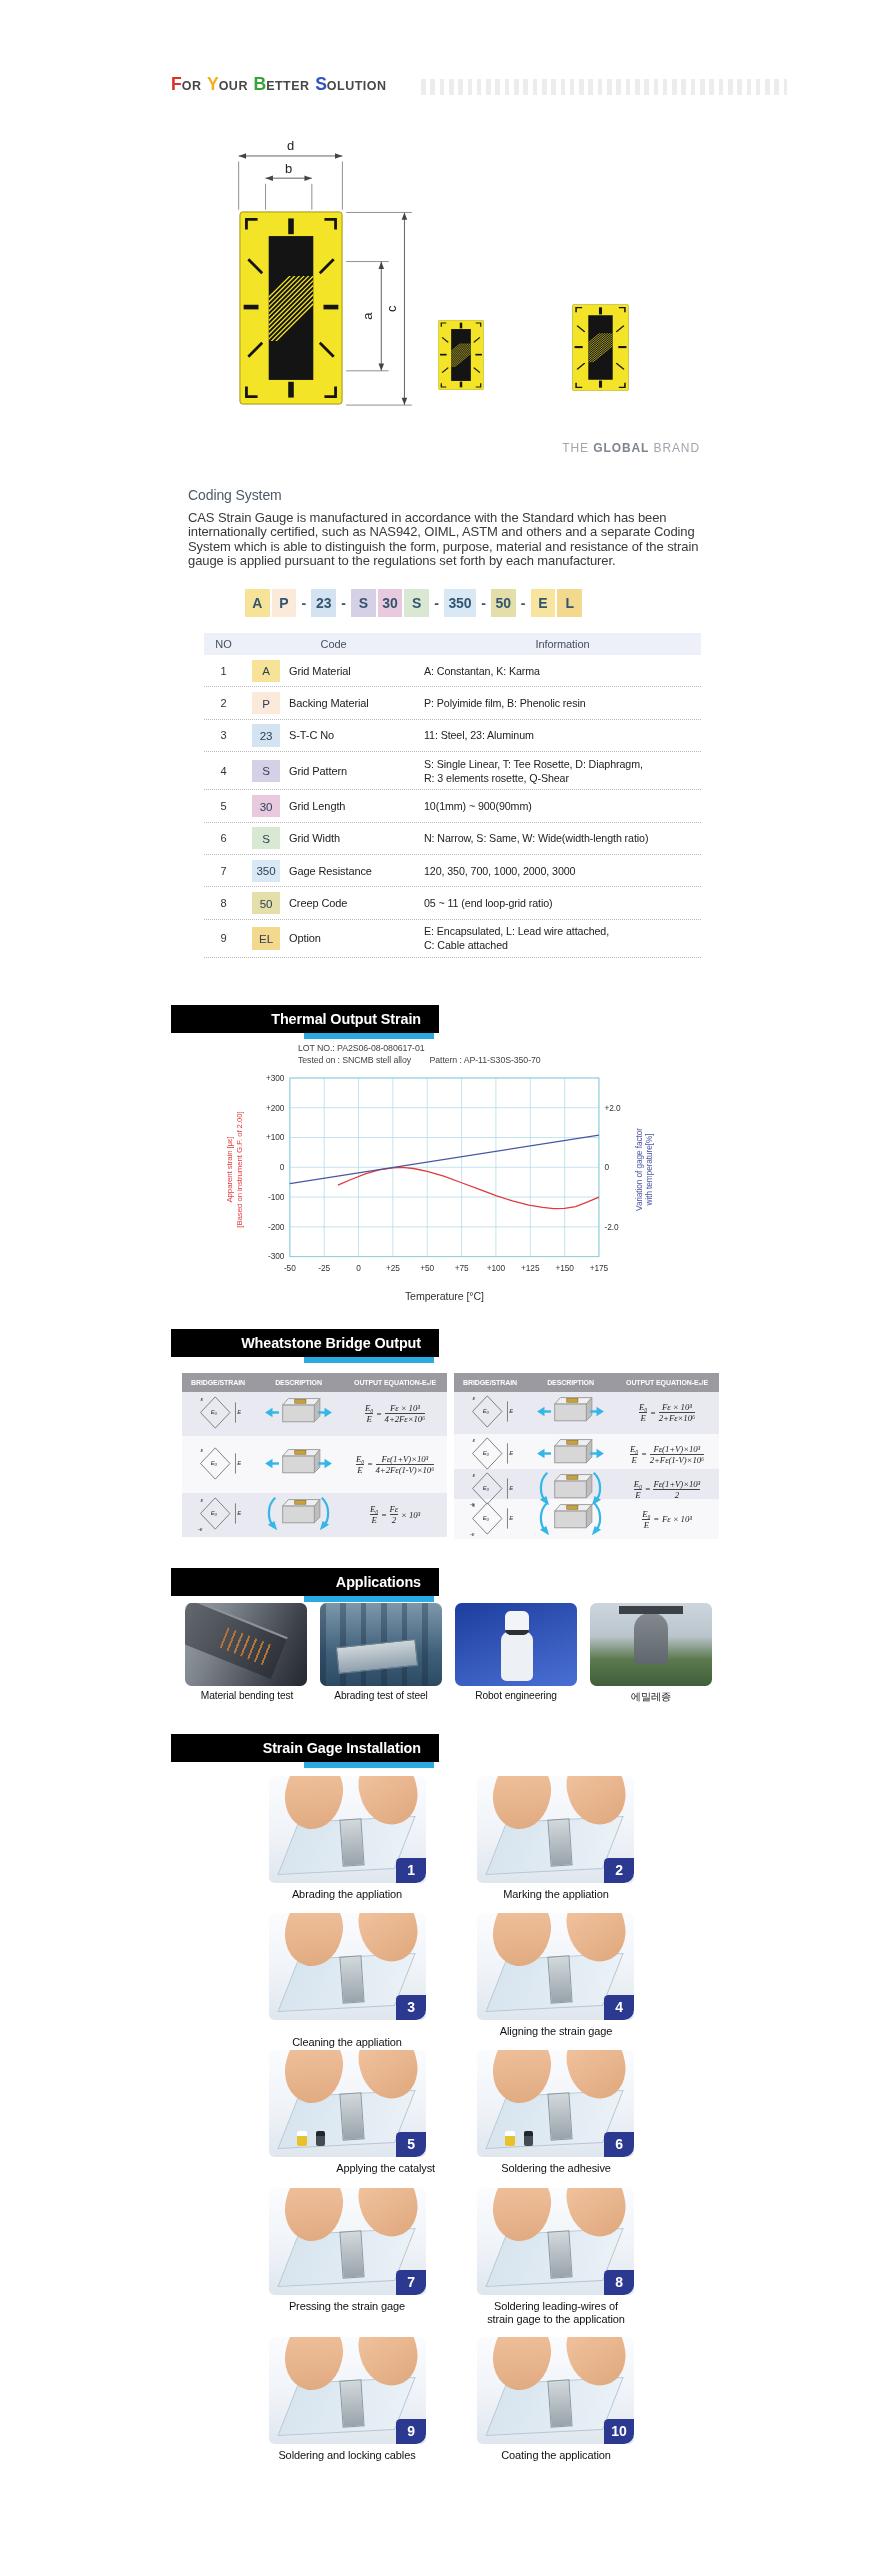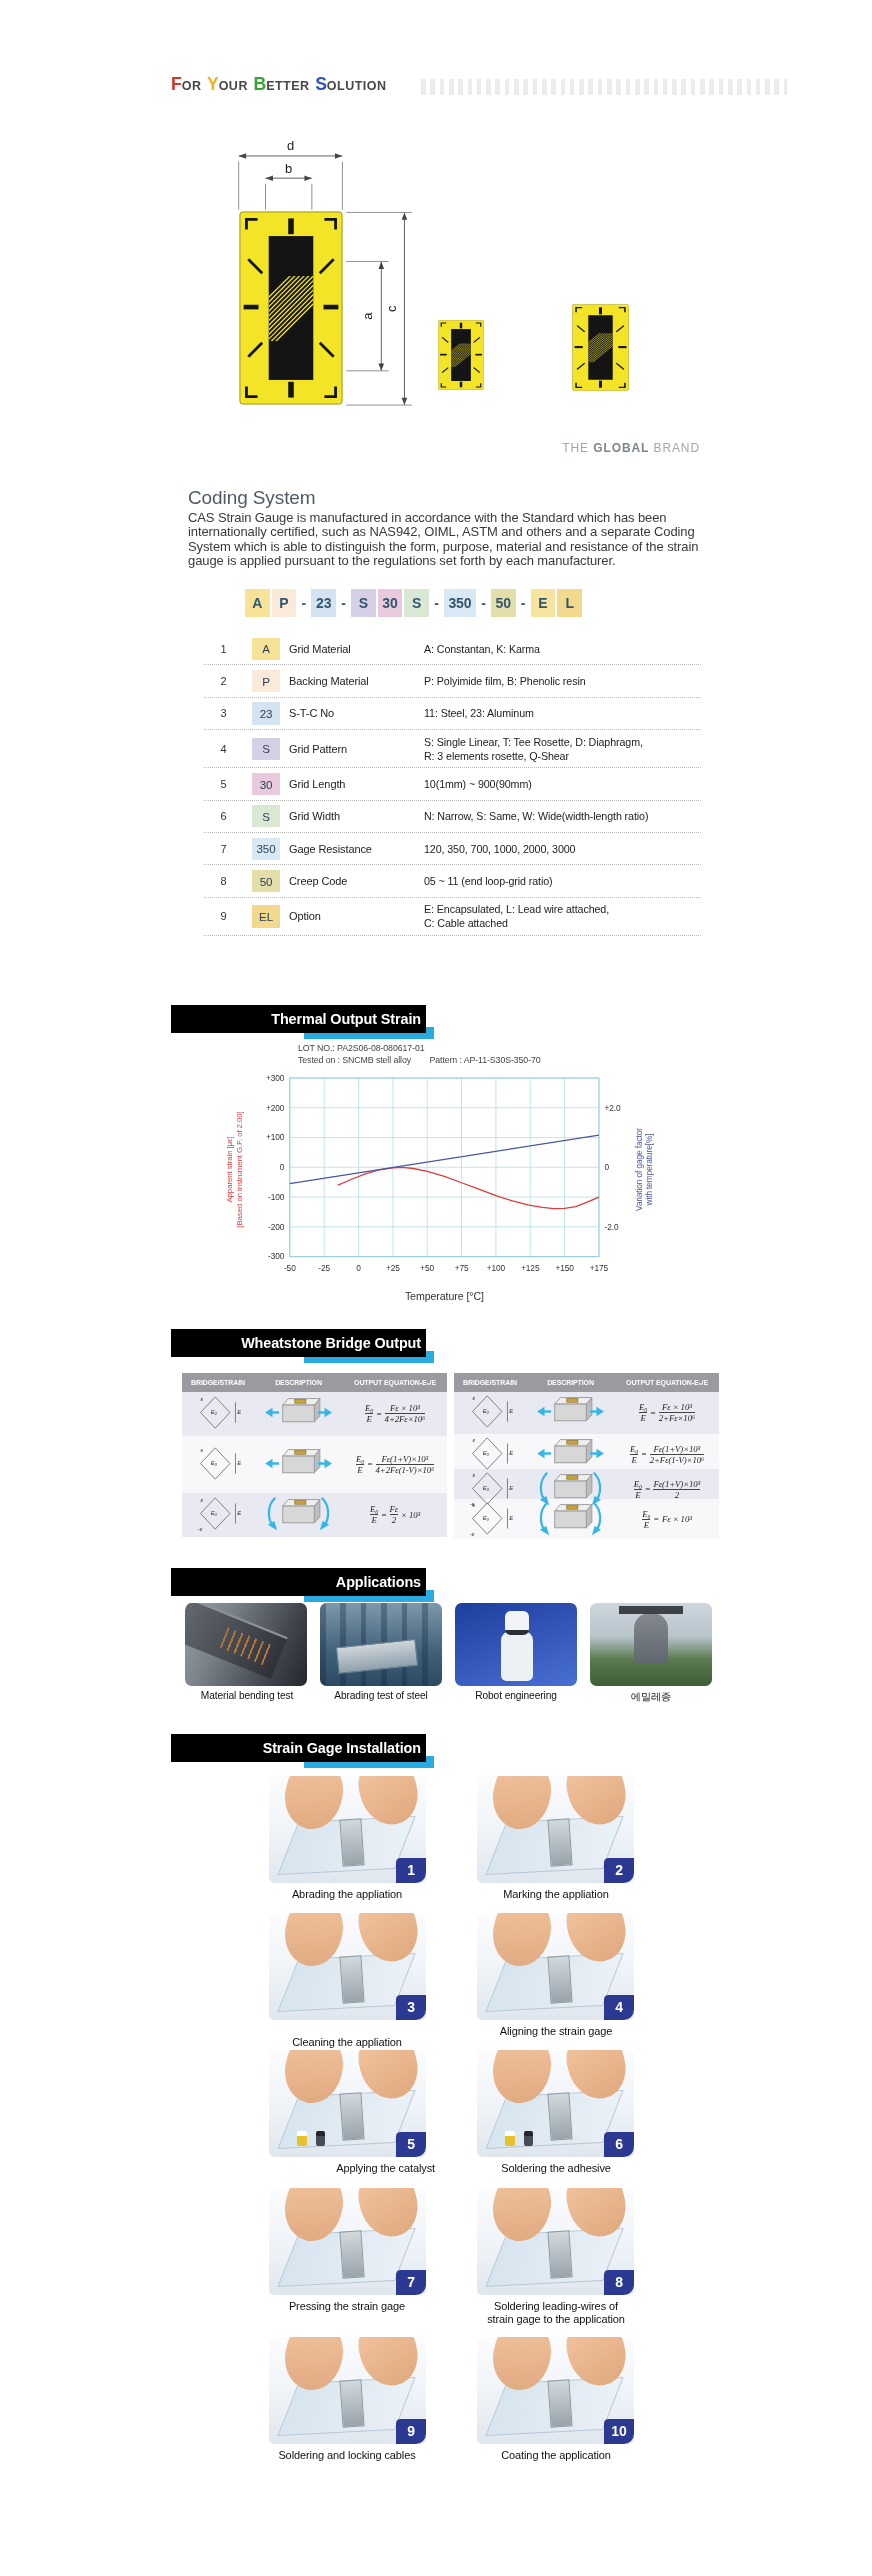--- a/index.html
+++ b/index.html
@@ -9,21 +9,21 @@
   
   #main-title{left:171px;top:74px;height:22px;font-weight:bold;color:#474747;white-space:nowrap;}
   #main-title .cap{font-size:17.6px;}
   #main-title .rest{font-size:12.5px;color:#474747;margin-right:5.6px;letter-spacing:0.5px;margin-top:13px;}
   #stripes{left:421px;top:79px;width:366px;height:15.7px;
     background:repeating-linear-gradient(90deg,#ececec 0 4.6px,#ffffff 4.6px 9.3px);}
   
   #brand{left:500px;top:441px;width:200px;text-align:right;font-size:12px;letter-spacing:0.9px;color:#9FA6AD;}
   #brand .g{font-weight:bold;color:#7E858C;}
   
-  #coding-head{left:188px;top:487px;font-size:19px;color:#4E5A66;}
+  #coding-head{left:188px;top:487px;font-size:14px;color:#4E5A66;}
   #coding-para{left:188px;top:511px;width:524px;font-size:13px;line-height:14.4px;color:#3a3a3a;}
   #code-tokens{left:244px;top:589px;height:28px;display:flex;align-items:center;}
   .token{display:inline-block;min-width:15.7px;padding:5.6px 4.6px;margin:0 0.9px;text-align:center;
          font-size:14px;font-weight:bold;color:#33556F;}
   .dash{display:inline-block;width:13px;text-align:center;font-size:14px;font-weight:bold;color:#33556F;}
   #code-table{left:204px;top:633px;width:497px;font-size:10.7px;}
   .ct-head{display:grid;grid-template-columns:39px 46px 135px 1fr;background:#EDF0F9;color:#44505C;
            font-size:11px;height:22px;line-height:22px;}
   .ct-head span:nth-child(1){text-align:center;}
   .ct-head span:nth-child(2){text-align:center;grid-column:2/4;}
@@ -31,21 +31,21 @@
   .ct-row{display:grid;grid-template-columns:39px 46px 135px 1fr;align-items:center;
           border-bottom:0.9px dotted #b9b9b9;padding:4.6px 0;}
   .ct-no{text-align:center;font-size:11px;color:#333;}
   .ct-chip{justify-self:center;min-width:20.4px;padding:4.6px 3.7px;text-align:center;font-size:11.6px;color:#2E4157;}
   .ct-code{color:#222;font-size:11px;}
   .ct-info{color:#222;font-size:10.7px;line-height:14px;white-space:pre-line;max-width:278px;}
   
   .secbar{position:absolute;width:259px;height:28px;}
   .secbar .accent{position:absolute;right:-3.7px;bottom:-5.6px;width:130px;height:12px;background:#29ABE2;z-index:0;}
   .secbar .bartxt{position:absolute;left:0;top:0;width:250px;height:28px;background:#000;color:#fff;
-    text-align:right;padding-right:5px;line-height:28px;font-weight:bold;font-size:14.4px;z-index:1;}
+    text-align:right;padding-right:18px;line-height:28px;font-weight:bold;font-size:14.4px;z-index:1;}
   
   #lot-line1{left:298px;top:1043px;font-size:8.8px;color:#444;}
   #lot-line2{left:298px;top:1055px;font-size:8.8px;color:#444;display:flex;gap:18.5px;}
   .rotlab{position:absolute;width:185px;text-align:center;font-size:7.9px;line-height:9.7px;
           transform-origin:left top;transform:rotate(-90deg);}
   #ylab-left{left:225px;top:1262px;color:#E03A3C;}
   #ylab-right{left:635px;top:1262px;color:#4A55A2;font-size:8.3px;}
   
   .wb{position:absolute;top:1373px;width:265px;font-size:8.3px;}
   .wb-head{display:grid;grid-template-columns:72px 89px 1fr;background:#9A9AA0;color:#fff;height:18.5px;
@@ -122,20 +122,25 @@
       <span class="token" style="background: rgb(217, 232, 210);">S</span>
       <span class="dash">-</span>
       <span class="token" style="background: rgb(216, 233, 245);">350</span>
       <span class="dash">-</span>
       <span class="token" style="background: rgb(228, 222, 169);">50</span>
       <span class="dash">-</span>
       <span class="token" style="background: rgb(247, 229, 159);">E</span>
       <span class="token" style="background: rgb(243, 217, 142);">L</span>
     </div>
   <div id="code-table" class="abs">
+    <div class="ct-head">
+      <span>NO</span>
+      <span>Code</span>
+      <span>Information</span>
+    </div>
     <div id="ct-rows">
         <div class="ct-row">
           <div class="ct-no">1</div>
           <div class="ct-chip" style="background: rgb(246, 227, 151);">A</div>
           <div class="ct-code">Grid Material</div>
           <div class="ct-info">A: Constantan, K: Karma</div>
         </div>
         <div class="ct-row">
           <div class="ct-no">2</div>
           <div class="ct-chip" style="background: rgb(251, 233, 217);">P</div>

